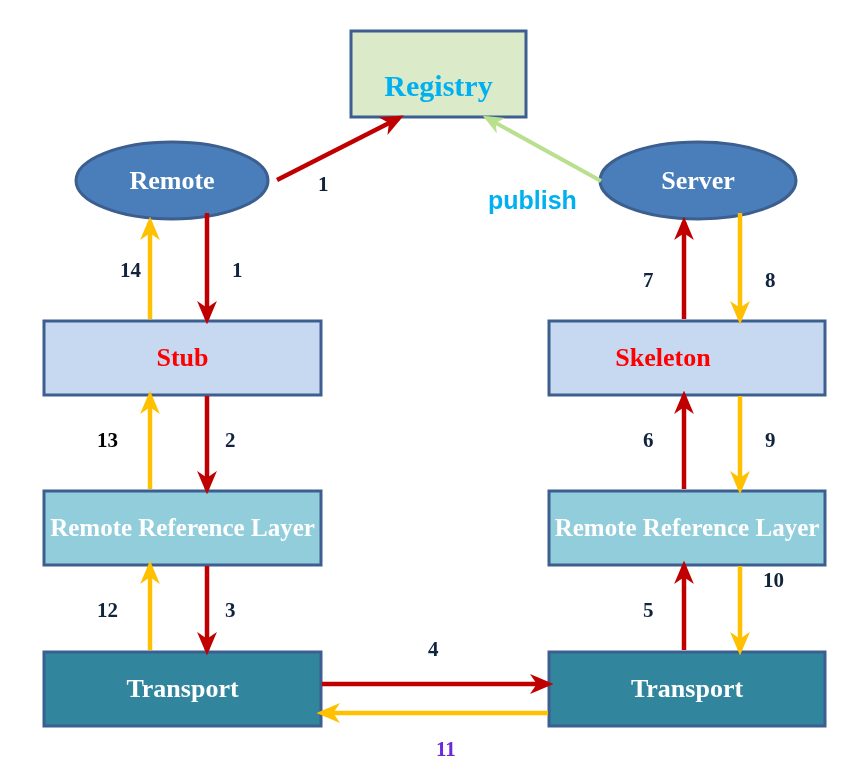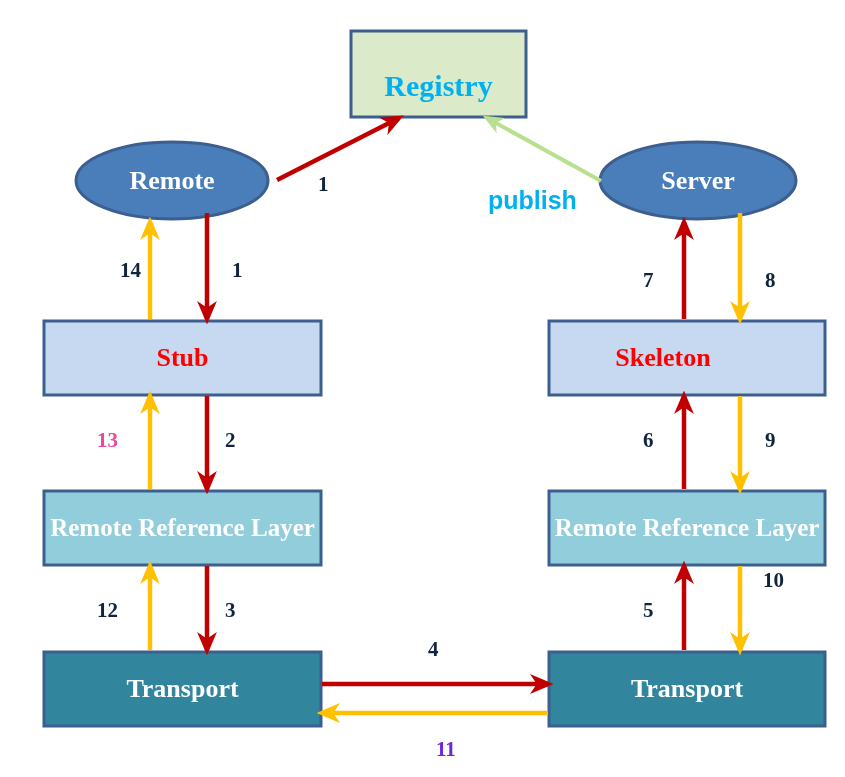--- a/index.html
+++ b/index.html
@@ -107,21 +107,21 @@
       <div class="node-label" style="left: 44px; top: 491px; width: 277px; height: 74px; font-size: 25px; color: rgb(255, 255, 255);">Remote Reference Layer</div>
       <div class="node-label" style="left: 549px; top: 491px; width: 276px; height: 74px; font-size: 25px; color: rgb(255, 255, 255);">Remote Reference Layer</div>
       <div class="node-label" style="left: 44px; top: 652px; width: 277px; height: 74px; font-size: 26px; color: rgb(255, 255, 255);">Transport</div>
       <div class="node-label" style="left: 549px; top: 652px; width: 276px; height: 74px; font-size: 26px; color: rgb(255, 255, 255);">Transport</div>
     </div>
   <div id="number-layer">
       <div class="num-label" style="left: 318px; top: 172px; color: rgb(16, 36, 62);">1</div>
       <div class="num-label" style="left: 232px; top: 258px; color: rgb(16, 36, 62);">1</div>
       <div class="num-label" style="left: 96px; top: 258px; color: rgb(16, 36, 62); margin-left: 24px;">14</div>
       <div class="num-label" style="left: 225px; top: 428px; color: rgb(16, 36, 62);">2</div>
-      <div class="num-label" style="left: 97px; top: 428px; color: #ec4899;">13</div>
+      <div class="num-label" style="left: 97px; top: 428px; color: #000000;">13</div>
       <div class="num-label" style="left: 225px; top: 598px; color: rgb(16, 36, 62);">3</div>
       <div class="num-label" style="left: 97px; top: 598px; color: rgb(16, 36, 62);">12</div>
       <div class="num-label" style="left: 643px; top: 268px; color: rgb(16, 36, 62);">7</div>
       <div class="num-label" style="left: 765px; top: 268px; color: rgb(16, 36, 62);">8</div>
       <div class="num-label" style="left: 643px; top: 428px; color: rgb(16, 36, 62);">6</div>
       <div class="num-label" style="left: 765px; top: 428px; color: rgb(16, 36, 62);">9</div>
       <div class="num-label" style="left: 643px; top: 598px; color: rgb(16, 36, 62);">5</div>
       <div class="num-label" style="left: 763px; top: 568px; color: rgb(16, 36, 62);">10</div>
       <div class="num-label" style="left: 428px; top: 637px; color: rgb(16, 36, 62);">4</div>
       <div class="num-label" style="left: 436px; top: 737px; color: #6d28d9;">11</div>

